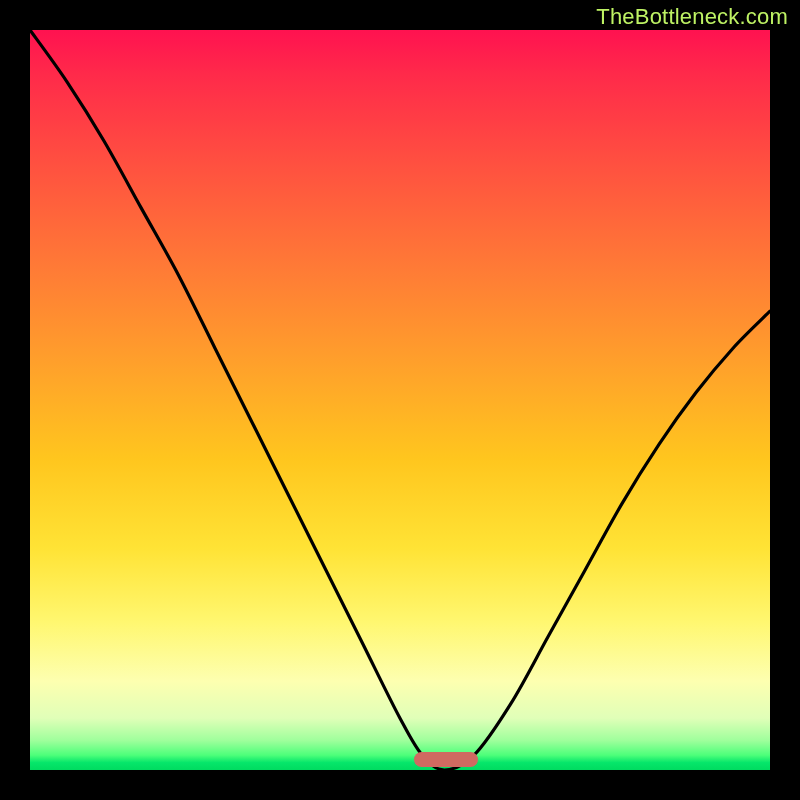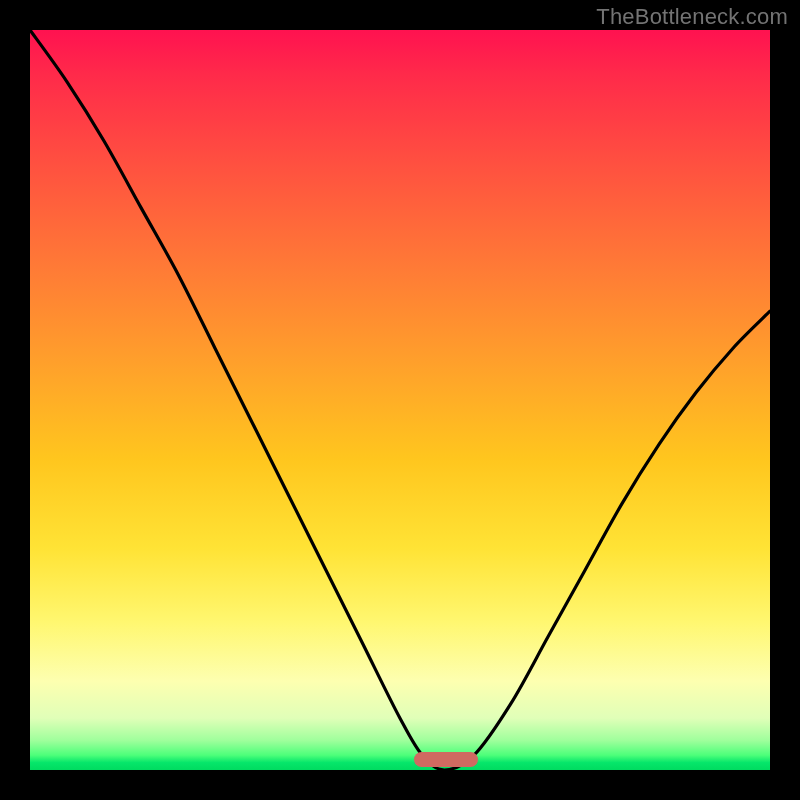--- a/index.html
+++ b/index.html
@@ -14,21 +14,21 @@
   .frame {
     position: relative;
     width: 800px;
     height: 800px;
     background: #000;
   }
   .watermark {
     position: absolute;
     top: 4px;
     right: 12px;
-    color: #737373;
+    color: #bef264;
     font-size: 22px;
     font-weight: 500;
     letter-spacing: 0.2px;
     user-select: none;
   }
   .plot-area {
     position: absolute;
     left: 30px;
     top: 30px;
     width: 740px;

